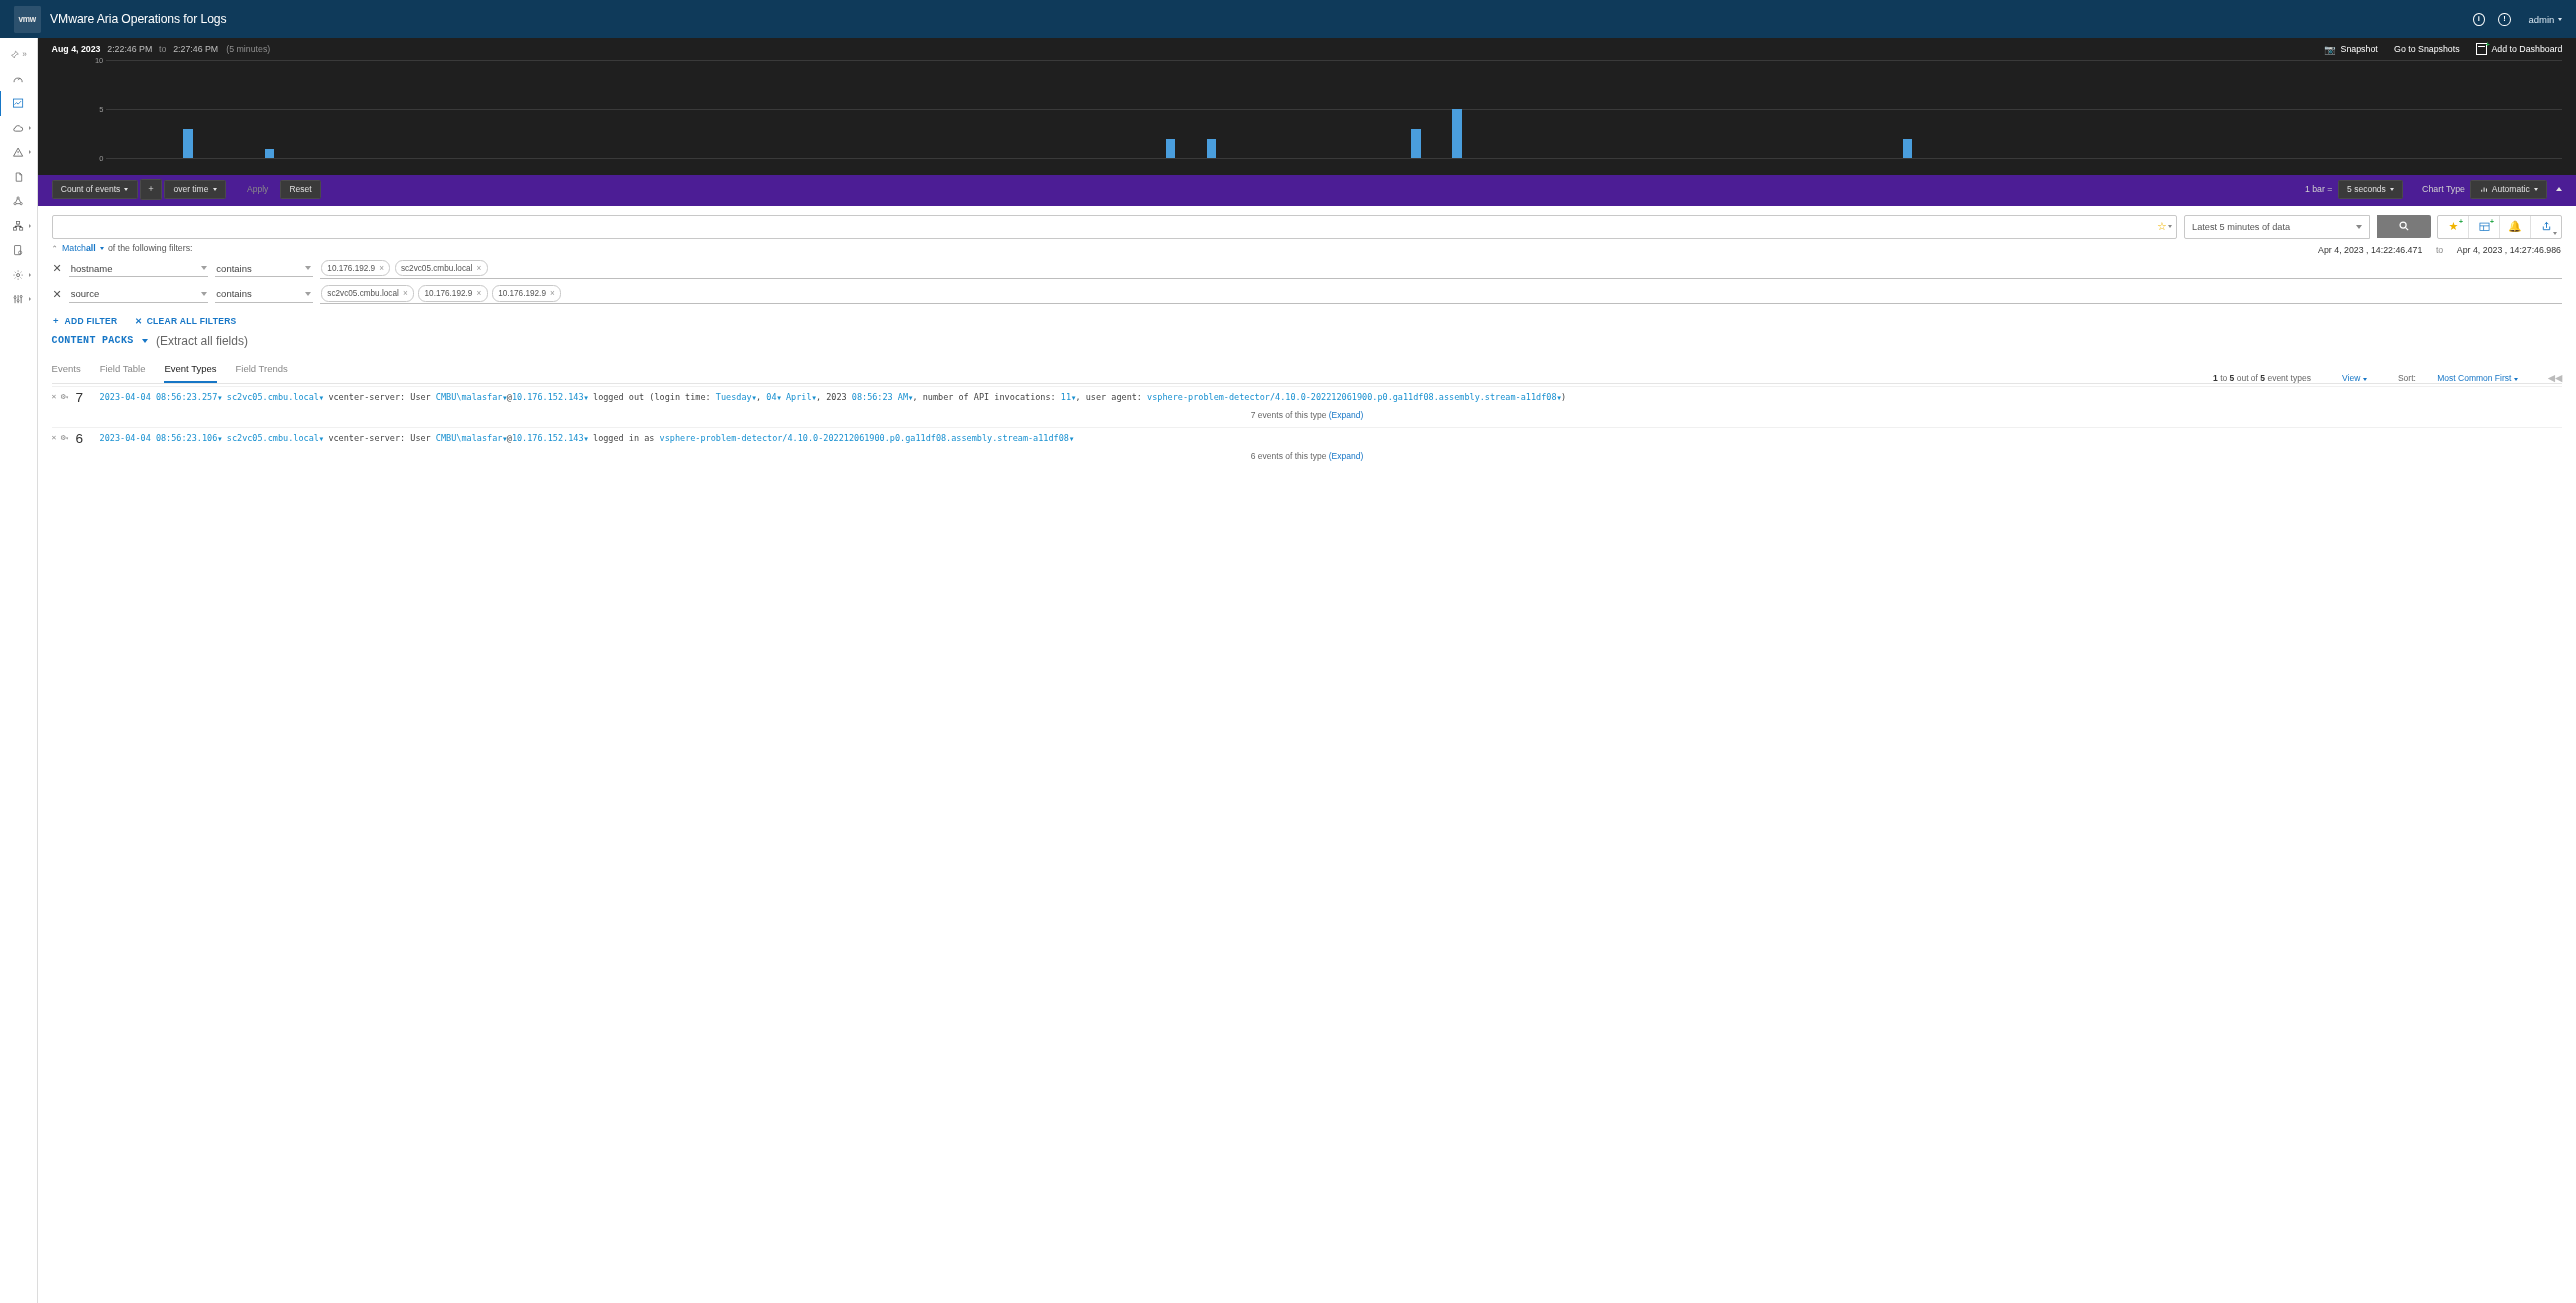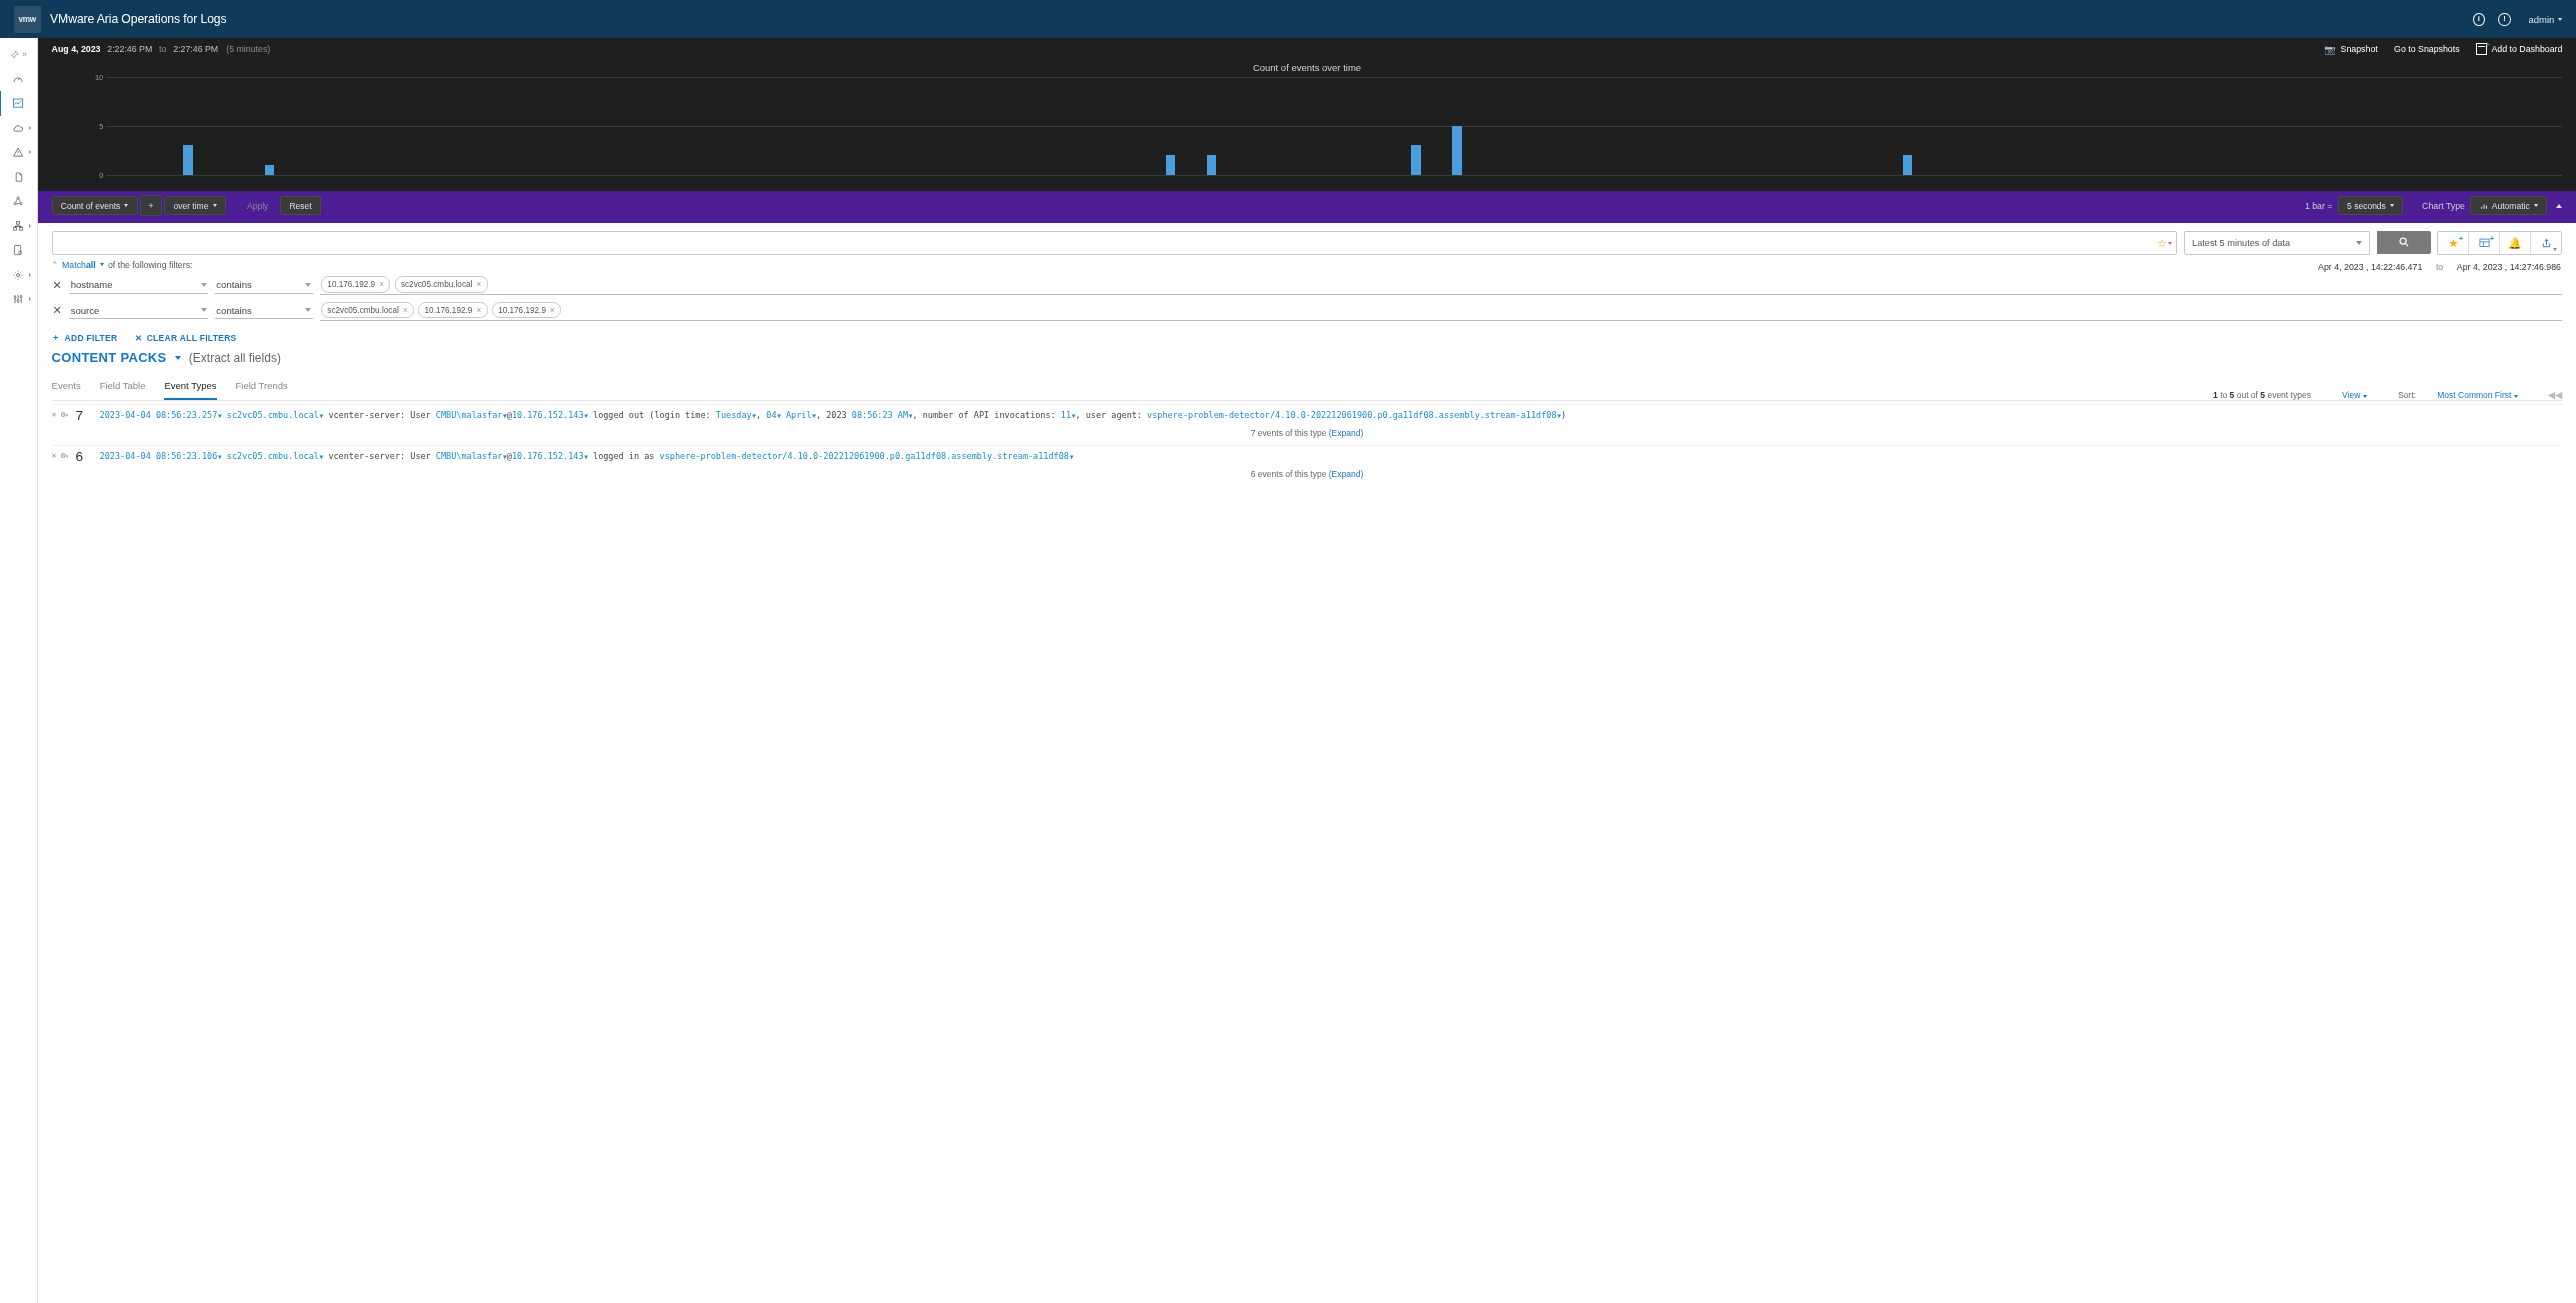--- a/index.html
+++ b/index.html
@@ -187,21 +187,21 @@
   .chips { flex:1; border-bottom:0.7px solid #bdbdbd; padding:1.4px 1.4px; min-height:16.3px; display:flex; gap:4.1px; flex-wrap:wrap; }
   .chip {
     border:0.7px solid #c8c8c8; border-radius:7.5px; padding:0.7px 5.4px;
     display:inline-flex; align-items:center; gap:4.1px; font-size:8.2px; color:#555; background:#fff;
   }
   .chip .cx { color:#999; cursor:pointer; }
 
   .filter-actions { display:flex; gap:17.7px; margin:11px 0 6.8px 0; }
   .link-btn { color:var(--link-blue); font-weight:700; letter-spacing:0.3px; font-size:8.5px; cursor:pointer; display:flex; align-items:center; gap:4.1px;}
   .cp-row { display:flex; align-items:center; gap:8.2px; margin-bottom:9.5px; }
-  .cp-label { color:var(--link-blue); font-weight:700; letter-spacing:0.3px; font-size:13px; }
+  .cp-label { color:var(--link-blue); font-weight:700; letter-spacing:0.3px; font-size:10px;font-family:Liberation Mono, monospace; }
   .cp-hint { color:#666; font-size:12px; }
   .chev-d{ width:0;height:0;border-left:3.4px solid transparent;border-right:3.4px solid transparent;border-top:4.1px solid var(--link-blue); }
 
   
   .tabs-row { display:flex; align-items:flex-end; gap:19px; border-bottom:0.7px solid #e4e4e4; padding:0 0px; margin-top:2.7px;}
   .tab { padding:5.4px 0 6.8px 0; color:#888; font-size:9.5px; cursor:pointer; }
   .tab.active { color:#222; border-bottom:2px solid var(--link-blue); font-weight:500; }
   .tabs-spacer{flex:1;}
   .result-meta { color:#666; font-size:8.5px; margin-right:12.2px; }
   .result-meta b{ color:#333; }
@@ -344,21 +344,20 @@
           <span>Go to Snapshots</span>
         </div>
         <div class="tr-action">
           <span class="dash-icon">
               <span class="plus">+</span>
             </span>
           <span>Add to Dashboard</span>
         </div>
       </div>
 
-      <div class="chart-title">Count of events over time</div>
 
       <div class="chart-area">
         <div class="y-axis" id="y-axis">
             <div class="y-tick" style="top: 100%;">0</div>
             <div class="y-tick" style="top: 50%;">5</div>
             <div class="y-tick" style="top: 0%;">10</div>
           </div>
         <div class="plot" id="plot">
             <div class="gridline" style="top: 100%;"></div>
             <div class="gridline" style="top: 50%;"></div>

